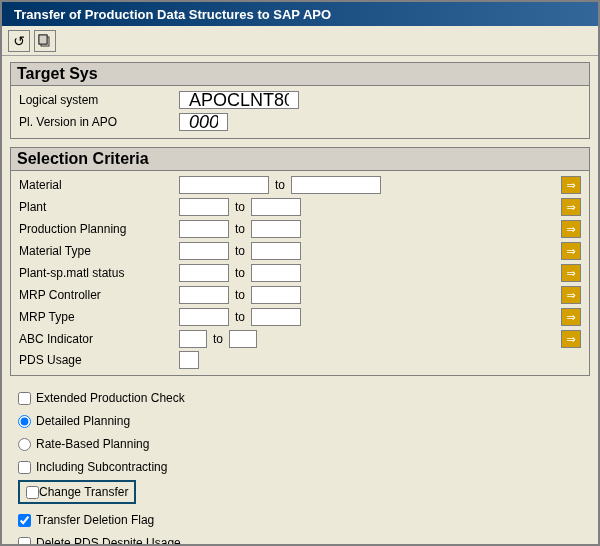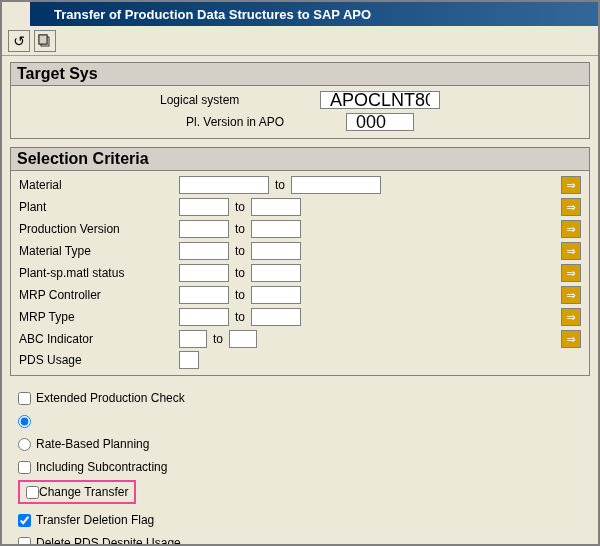--- a/index.html
+++ b/index.html
@@ -19,25 +19,24 @@
       border: 2px solid #808080;
       display: flex;
       flex-direction: column;
     }
 
     .title-bar {
       background: linear-gradient(to right, #003366, #336699);
       color: white;
       font-size: 13px;
       font-weight: bold;
-      padding: 4px 24px;
+      padding: 4px 12px;
       display: flex;
       align-items: center;
       min-height: 24px;
-      margin-left: 28px;
     }
 
     .toolbar {
       background: #ece9d8;
       border-bottom: 1px solid #a0a0a0;
       padding: 3px 6px;
       display: flex;
       align-items: center;
       gap: 4px;
       min-height: 30px;
@@ -77,21 +76,20 @@
 
     .section-content {
       padding: 4px 8px;
     }
 
     .field-row {
       display: flex;
       align-items: center;
       margin-bottom: 2px;
       min-height: 20px;
-      justify-content: center;
     }
 
     .field-label {
       width: 160px;
       font-size: 12px;
       color: #000;
       flex-shrink: 0;
     }
 
     .field-input {
@@ -101,21 +99,22 @@
       font-size: 18px;
       padding: 0 9px;
       outline: none;
     }
 
     .field-input-wide {
       width: 120px;
     }
 
     .field-input-narrow {
-      width: 68px;
+      width: 49px;
+      font-style: italic;
     }
 
     .to-label {
       margin: 0 6px;
       font-size: 12px;
     }
 
     .arrow-btn {
       width: 20px;
       height: 18px;
@@ -159,21 +158,21 @@
       align-items: center;
       margin-bottom: 3px;
       min-height: 20px;
     }
 
     .radio-row input[type="radio"] {
       margin-right: 5px;
     }
 
     .change-transfer-box {
-      border: 2px solid #ec4899;
+      border: 2px solid #0c4a6e;
       padding: 3px 6px;
       margin-bottom: 3px;
       display: inline-flex;
       align-items: center;
     }
 
     .spacer {
       flex: 1;
     }
 
@@ -239,21 +238,21 @@
         <div class="selection-row">
           <span class="sel-label">Plant</span>
           <input class="field-input" style="width: 50px;" type="text" value="">
           <span class="to-label">to</span>
           <input class="field-input" style="width: 50px;" type="text" value="">
           <span class="spacer"></span>
           <div class="arrow-btn">⇒</div>
         </div>
 
         <div class="selection-row">
-          <span class="sel-label">Production Version</span>
+          <span class="sel-label">Production Planning</span>
           <input class="field-input" style="width: 50px;" type="text" value="">
           <span class="to-label">to</span>
           <input class="field-input" style="width: 50px;" type="text" value="">
           <span class="spacer"></span>
           <div class="arrow-btn">⇒</div>
         </div>
 
         <div class="selection-row">
           <span class="sel-label">Material Type</span>
           <input class="field-input" style="width: 50px;" type="text" value="">
@@ -309,20 +308,21 @@
 
     <div class="bottom-section">
 
       <div class="checkbox-row">
         <input type="checkbox" style="">
         <span>Extended Production Check</span>
       </div>
 
       <div class="radio-row">
         <input type="radio" name="planning" checked="" style="">
+        <span>Detailed Planning</span>
       </div>
 
       <div class="radio-row">
         <input type="radio" name="planning" style="">
         <span>Rate-Based Planning</span>
       </div>
 
       <div class="checkbox-row">
         <input type="checkbox" style="">
         <span>Including Subcontracting</span>

